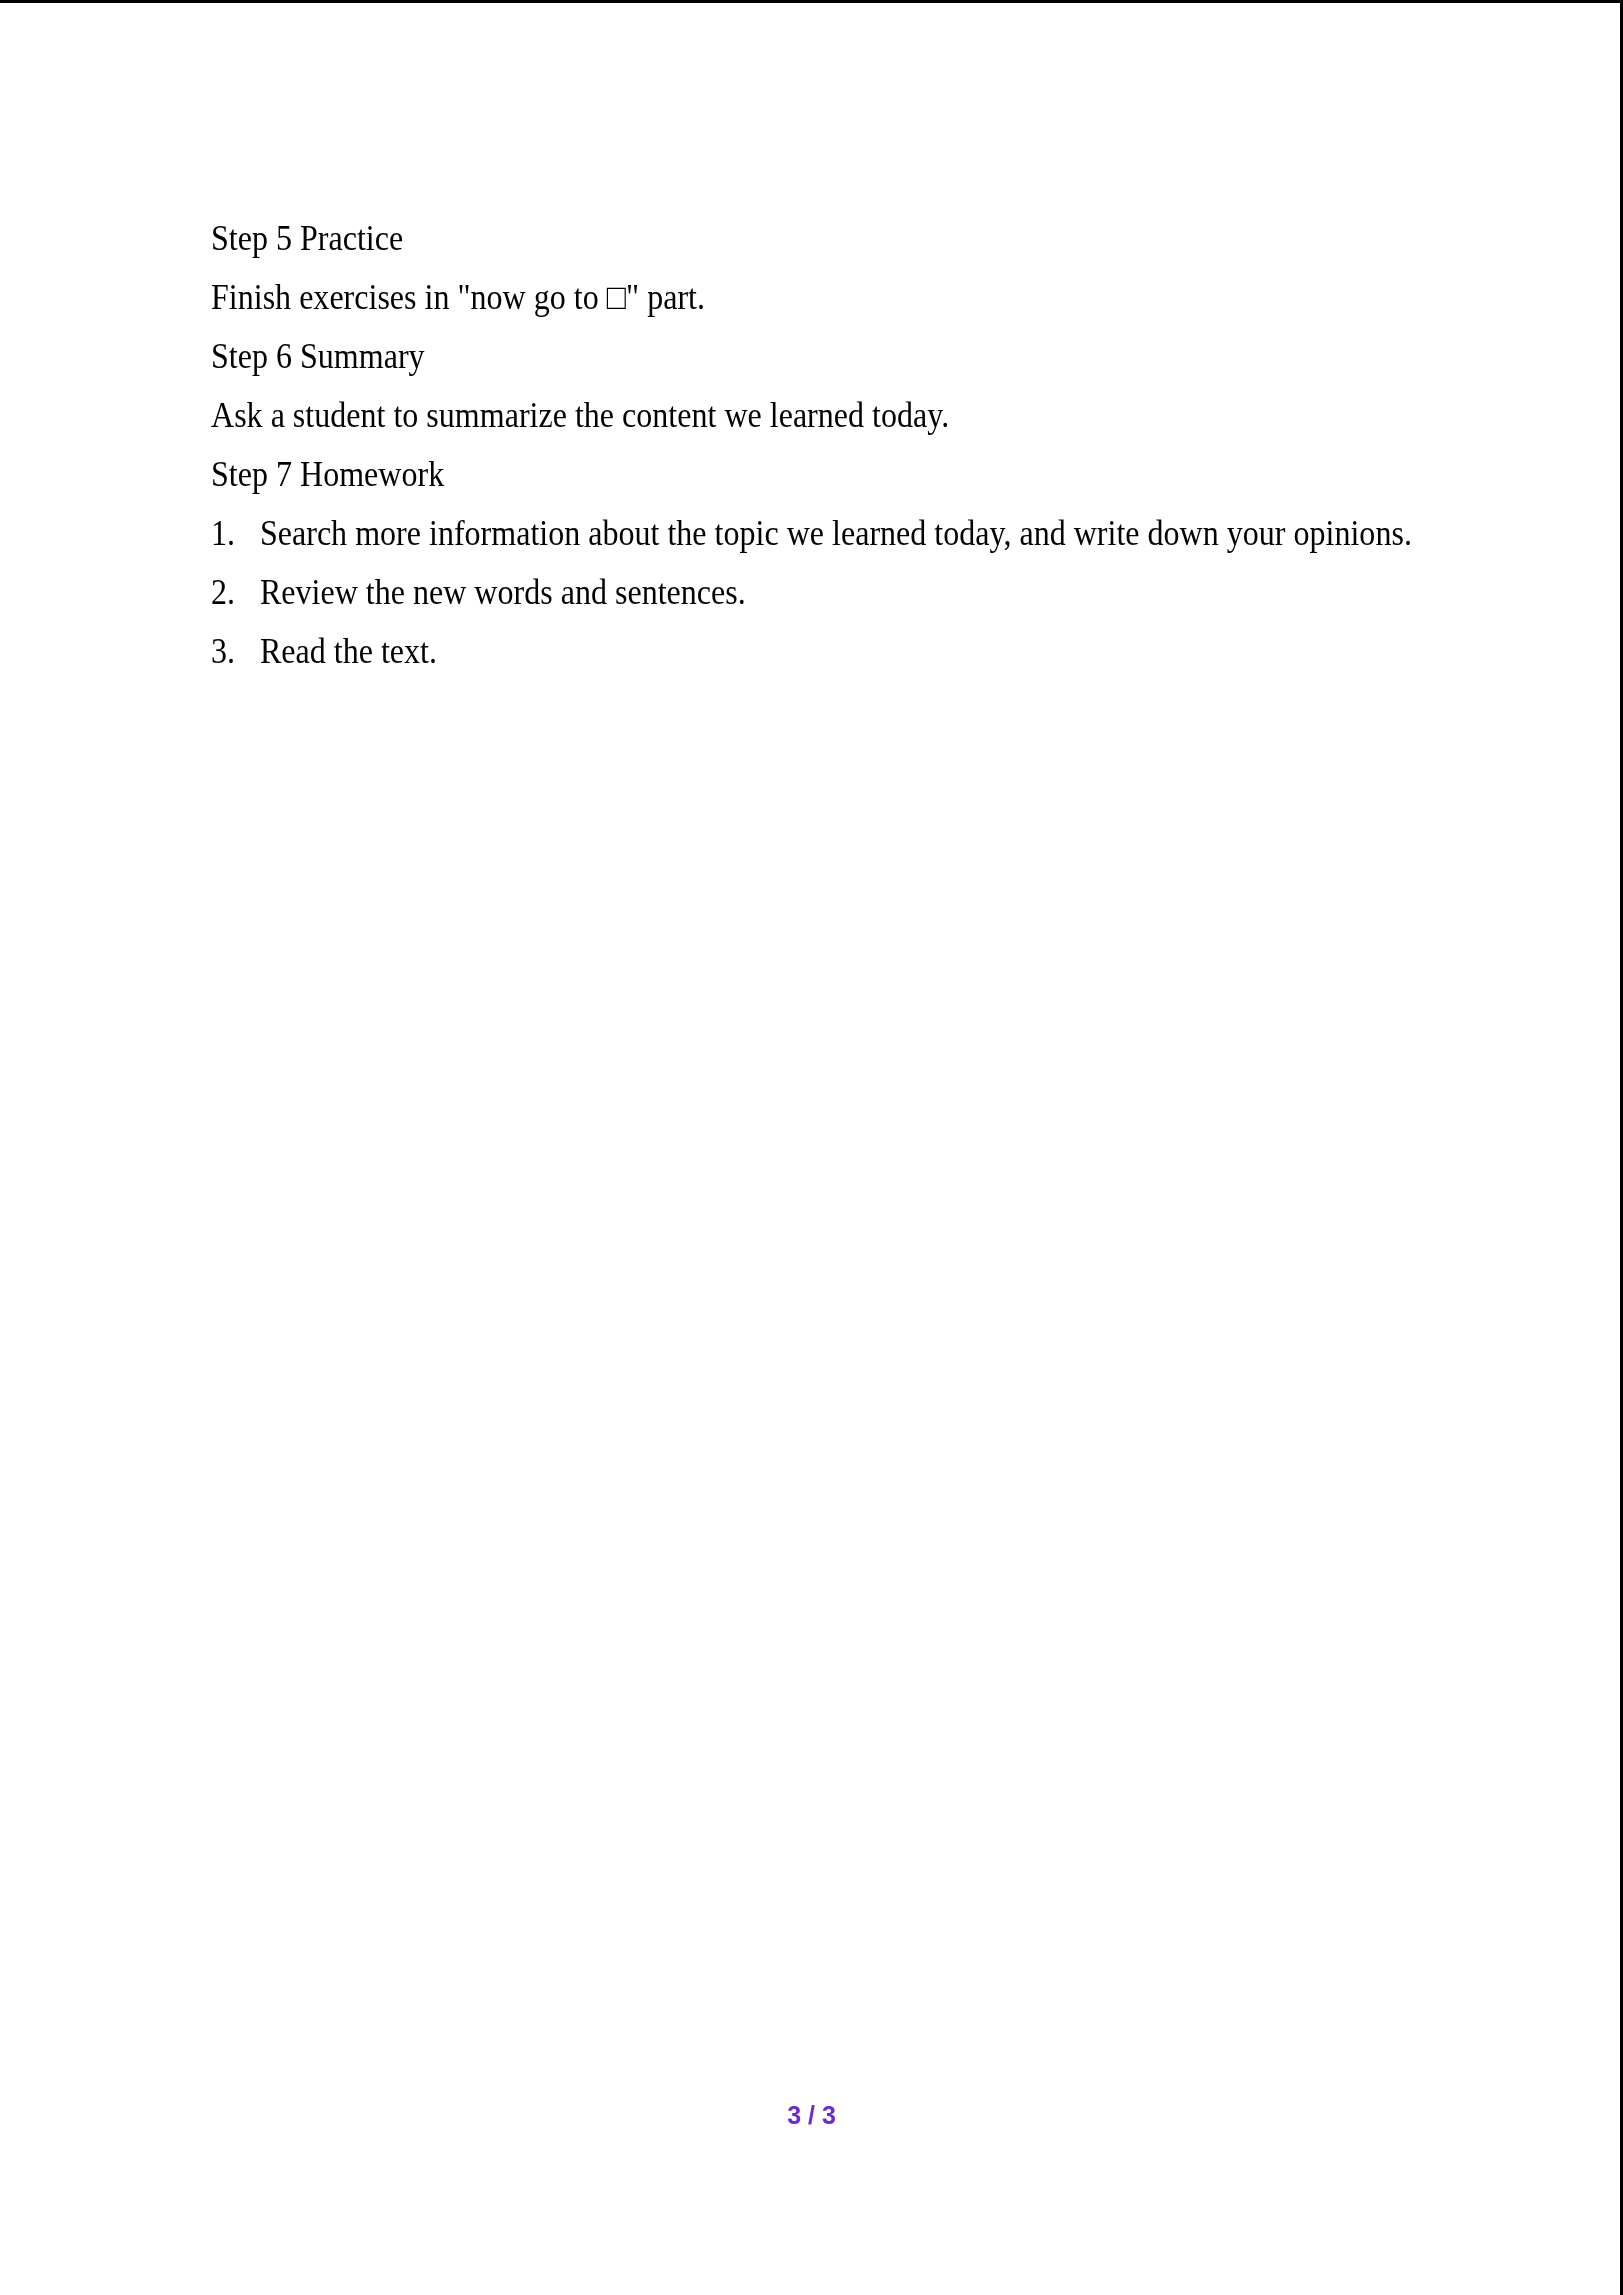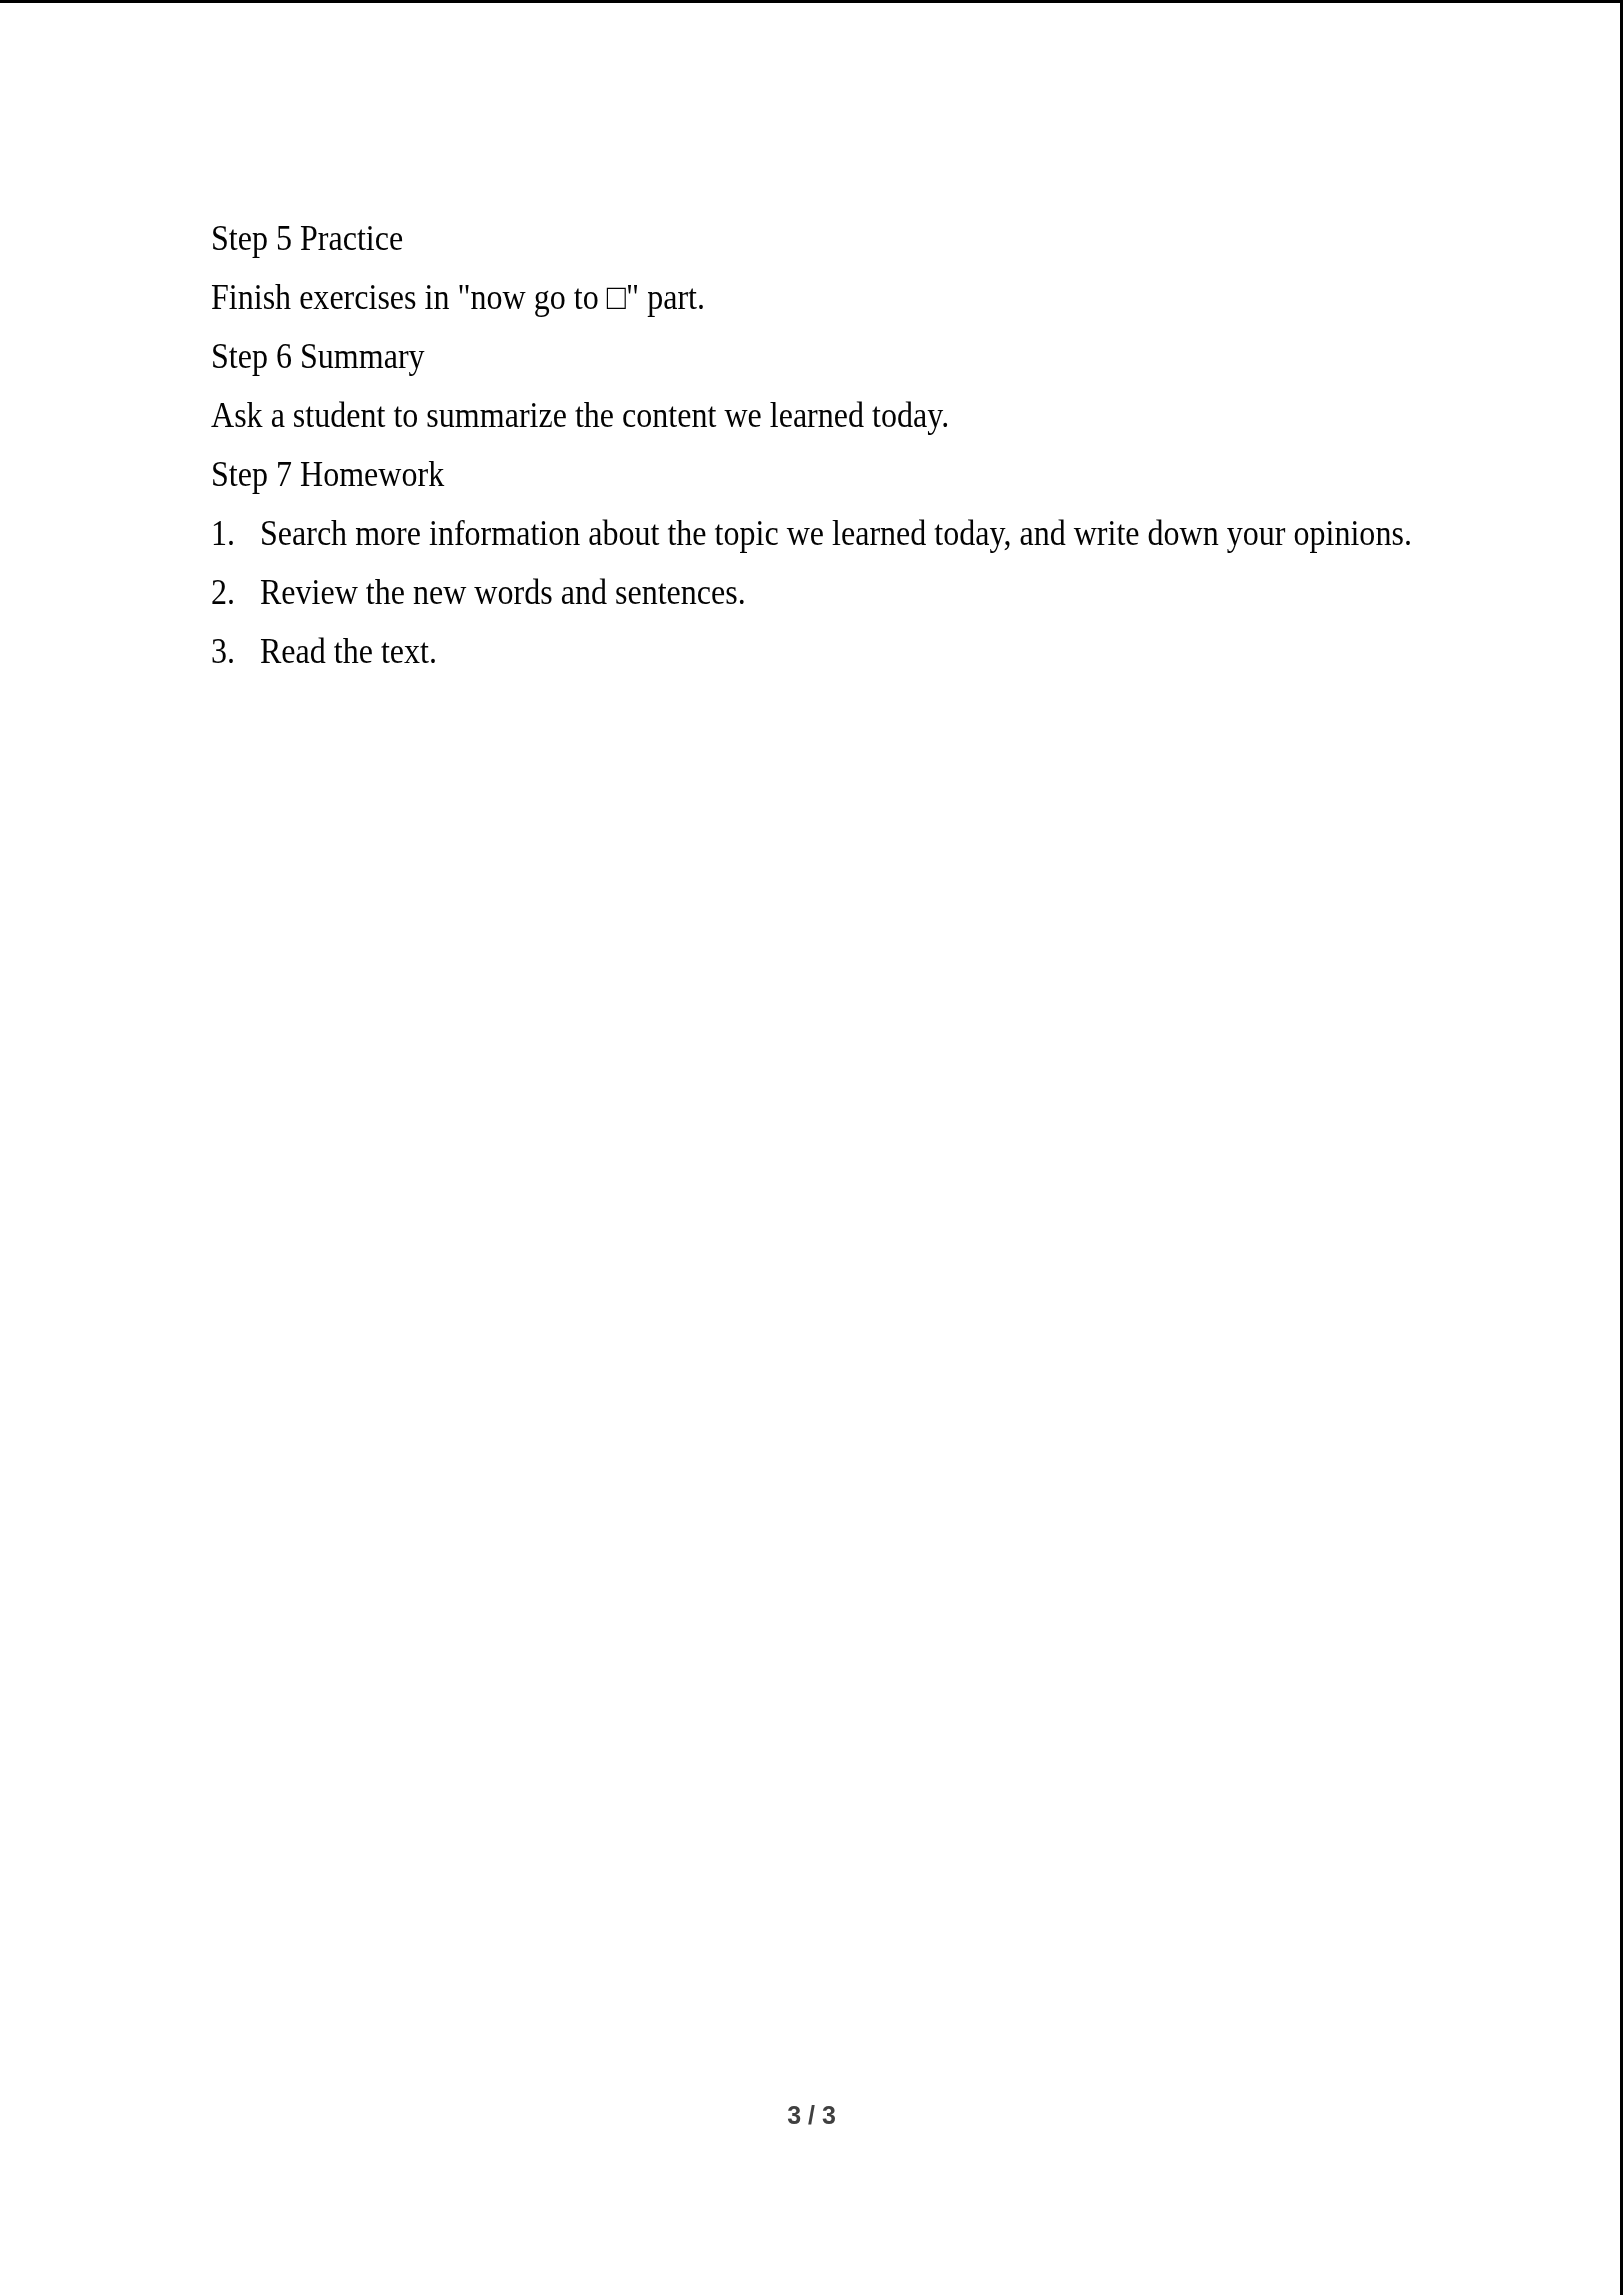--- a/index.html
+++ b/index.html
@@ -57,21 +57,21 @@
   .page-number {
     position: absolute;
     top: 2103px;
     left: 0;
     width: 100%;
     text-align: center;
     font-family: "Liberation Sans", sans-serif;
     font-weight: 700;
     font-size: 25px;
     line-height: 1;
-    color: #404040;
+    color: #6d28d9;
   }
 </style>
 </head>
 <body>
 
 <div class="page">
   <div class="border-top"></div>
   <div class="border-right"></div>
 
   <div class="content">

